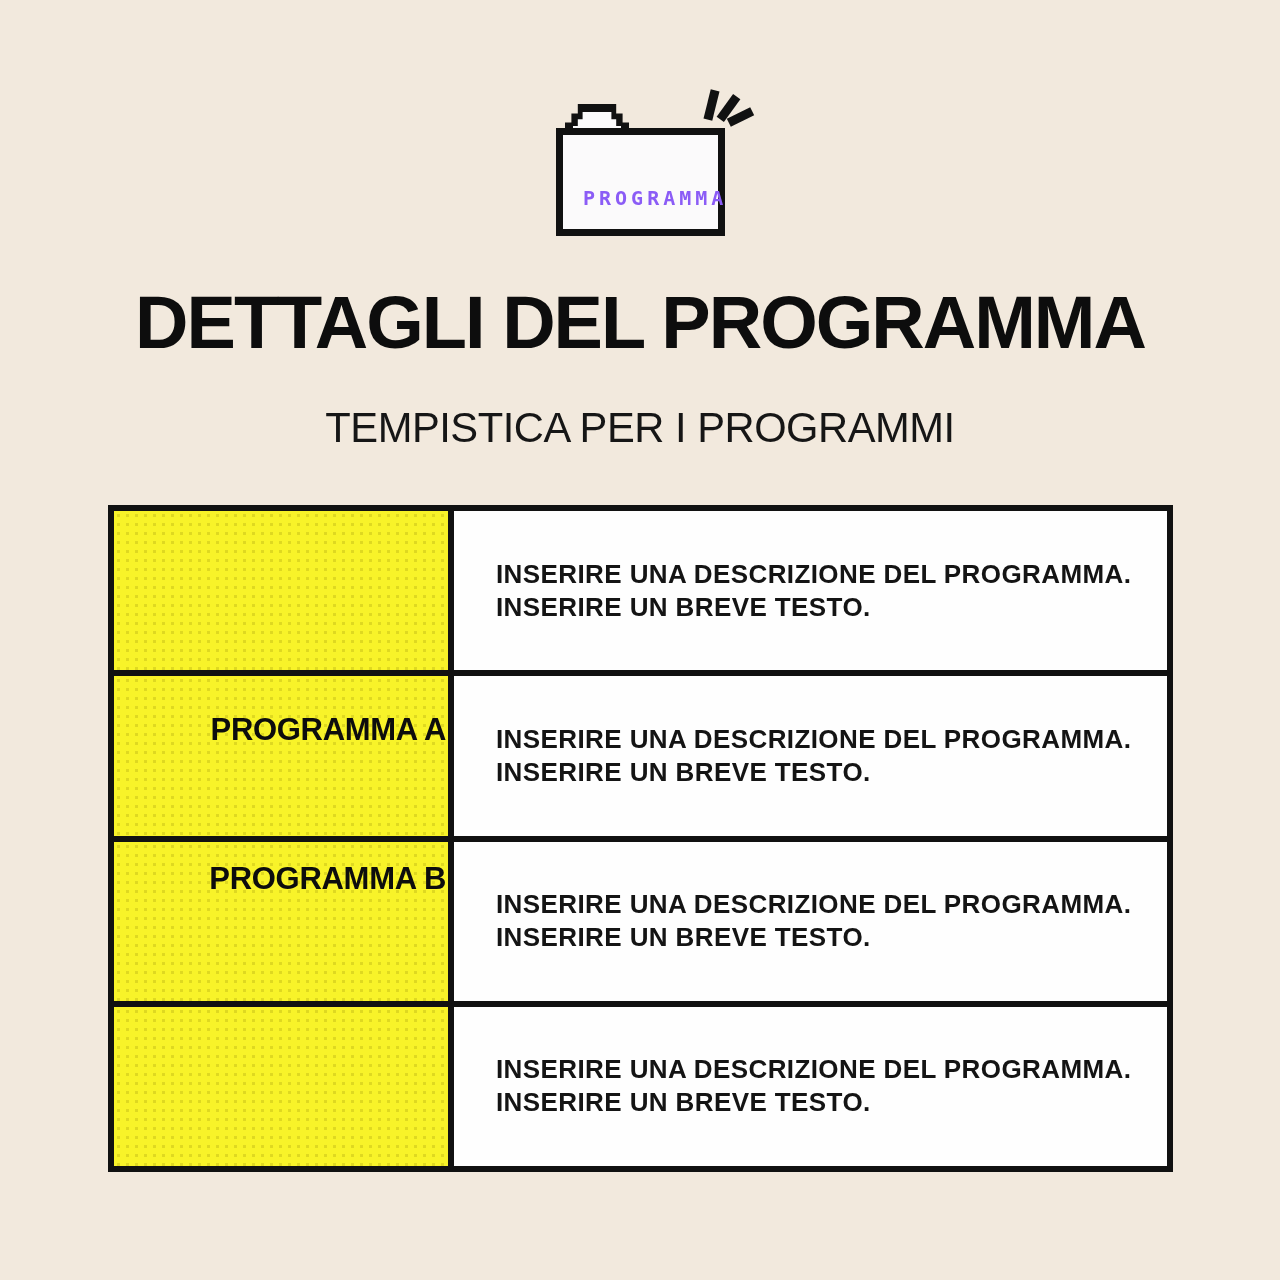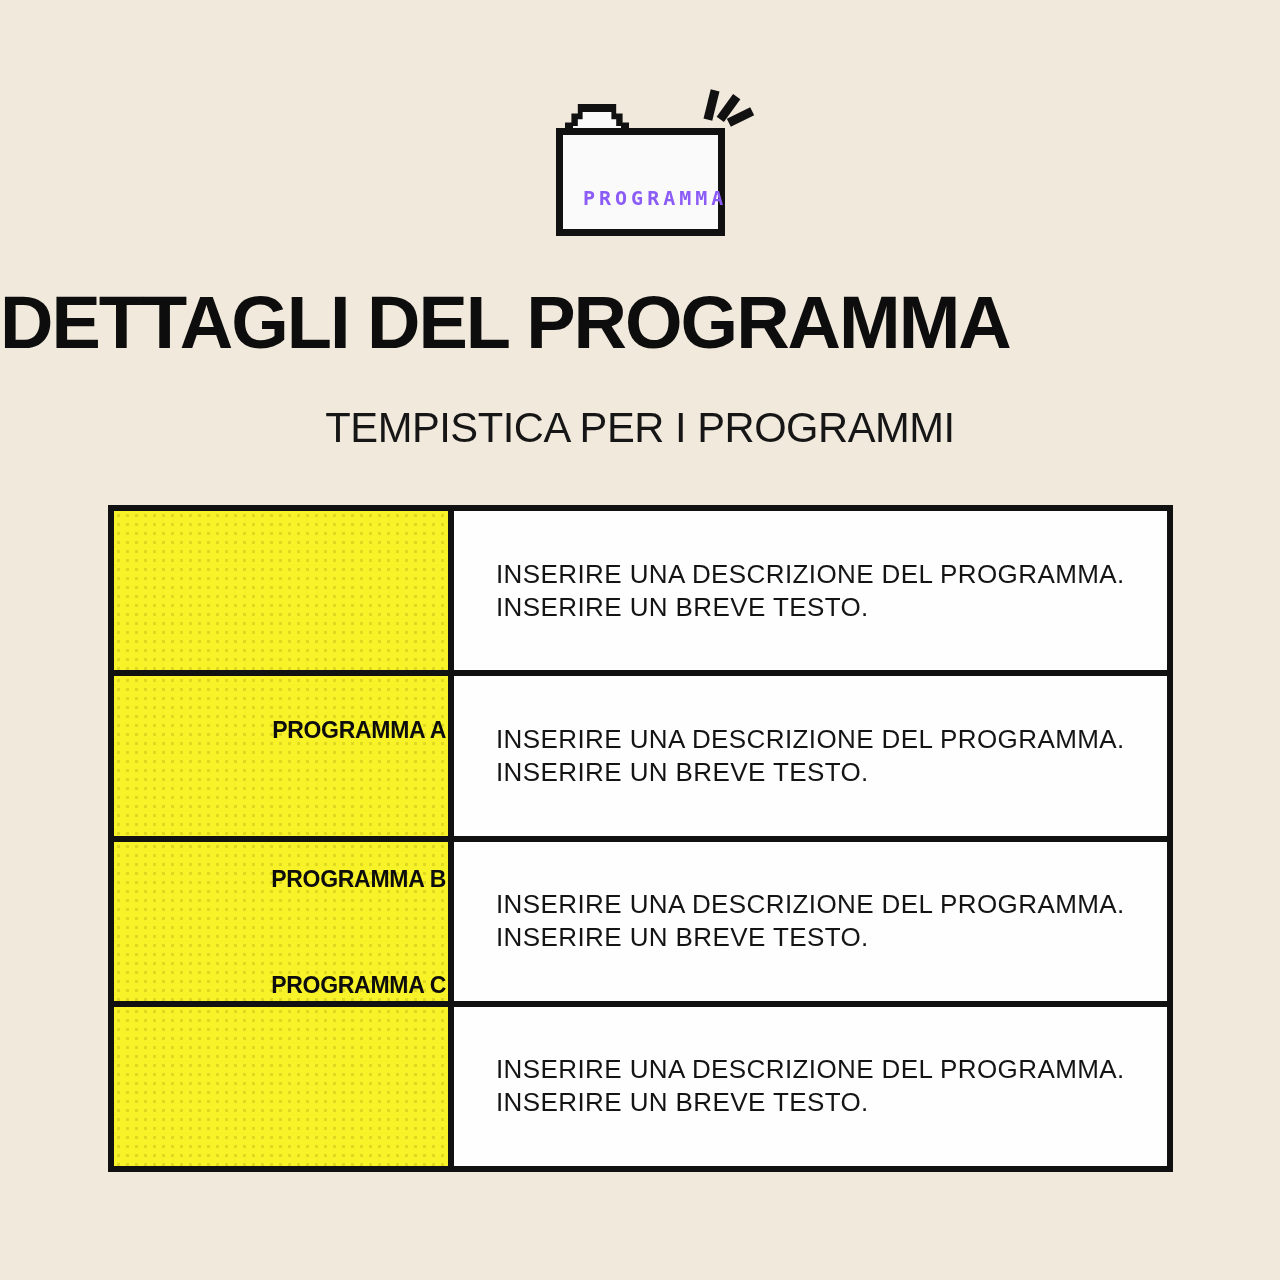--- a/index.html
+++ b/index.html
@@ -35,21 +35,21 @@
     white-space:nowrap;color:#8b5cf6;margin-top:16px;
   }
   .spark{position:absolute;background:#111111;}
   .spark1{left:707px;top:90px;width:9px;height:30px;transform:rotate(14deg);}
   .spark2{left:724px;top:94px;width:9px;height:28px;transform:rotate(36deg);}
   .spark3{left:736px;top:104px;width:9px;height:26px;transform:rotate(64deg);}
 
   
   .page-title{
     position:absolute;left:0;top:283px;width:1280px;
-    text-align:left;
+    text-align:center;
     font-size:74px;line-height:80px;font-weight:800;
     letter-spacing:-2px;color:#0D0D0D;
     white-space:nowrap;
   }
   .page-subtitle{
     position:absolute;left:0;top:403px;width:1280px;
     text-align:center;
     font-size:43px;line-height:48px;font-weight:400;
     letter-spacing:-0.5px;color:#161616;
     transform:scaleX(0.97);
@@ -72,29 +72,29 @@
     background-image:radial-gradient(rgba(130,120,0,0.22) 1.4px, transparent 1.6px);
     background-size:9px 9px;
   }
   .cell-white{
     background:#FEFEFE;
     display:flex;flex-direction:column;justify-content:center;
     padding-left:42px;padding-right:24px;
     box-sizing:border-box;
   }
   .desc-line{
-    font-size:26px;line-height:33px;font-weight:400;
+    font-size:26px;line-height:33px;font-weight:700;
     letter-spacing:0.4px;color:#141414;
   }
 
   
   .col-label{
     position:absolute;left:114px;width:332px;
     text-align:right;
-    font-size:23px;line-height:36px;font-weight:800;
+    font-size:31px;line-height:36px;font-weight:800;
     letter-spacing:-0.3px;color:#0D0D0D;
     white-space:nowrap;
   }
   .label-a{top:712px;}
   .label-b{top:837px;margin-top:24px;}
   .label-c{top:967px;}
   .label-d{top:1087px;}
 </style>
 </head>
 <body>
@@ -136,15 +136,14 @@
 
     <div class="cell-yellow"></div>
     <div class="cell-white">
       <div class="desc-line">INSERIRE UNA DESCRIZIONE DEL PROGRAMMA.</div>
       <div class="desc-line">INSERIRE UN BREVE TESTO.</div>
     </div>
   </div>
 
   <div class="col-label label-a">PROGRAMMA A</div>
   <div class="col-label label-b">PROGRAMMA B</div>
-  <div class="col-label label-c">PROGRAMMA C</div>
 
 </div>
 
 </body></html>

